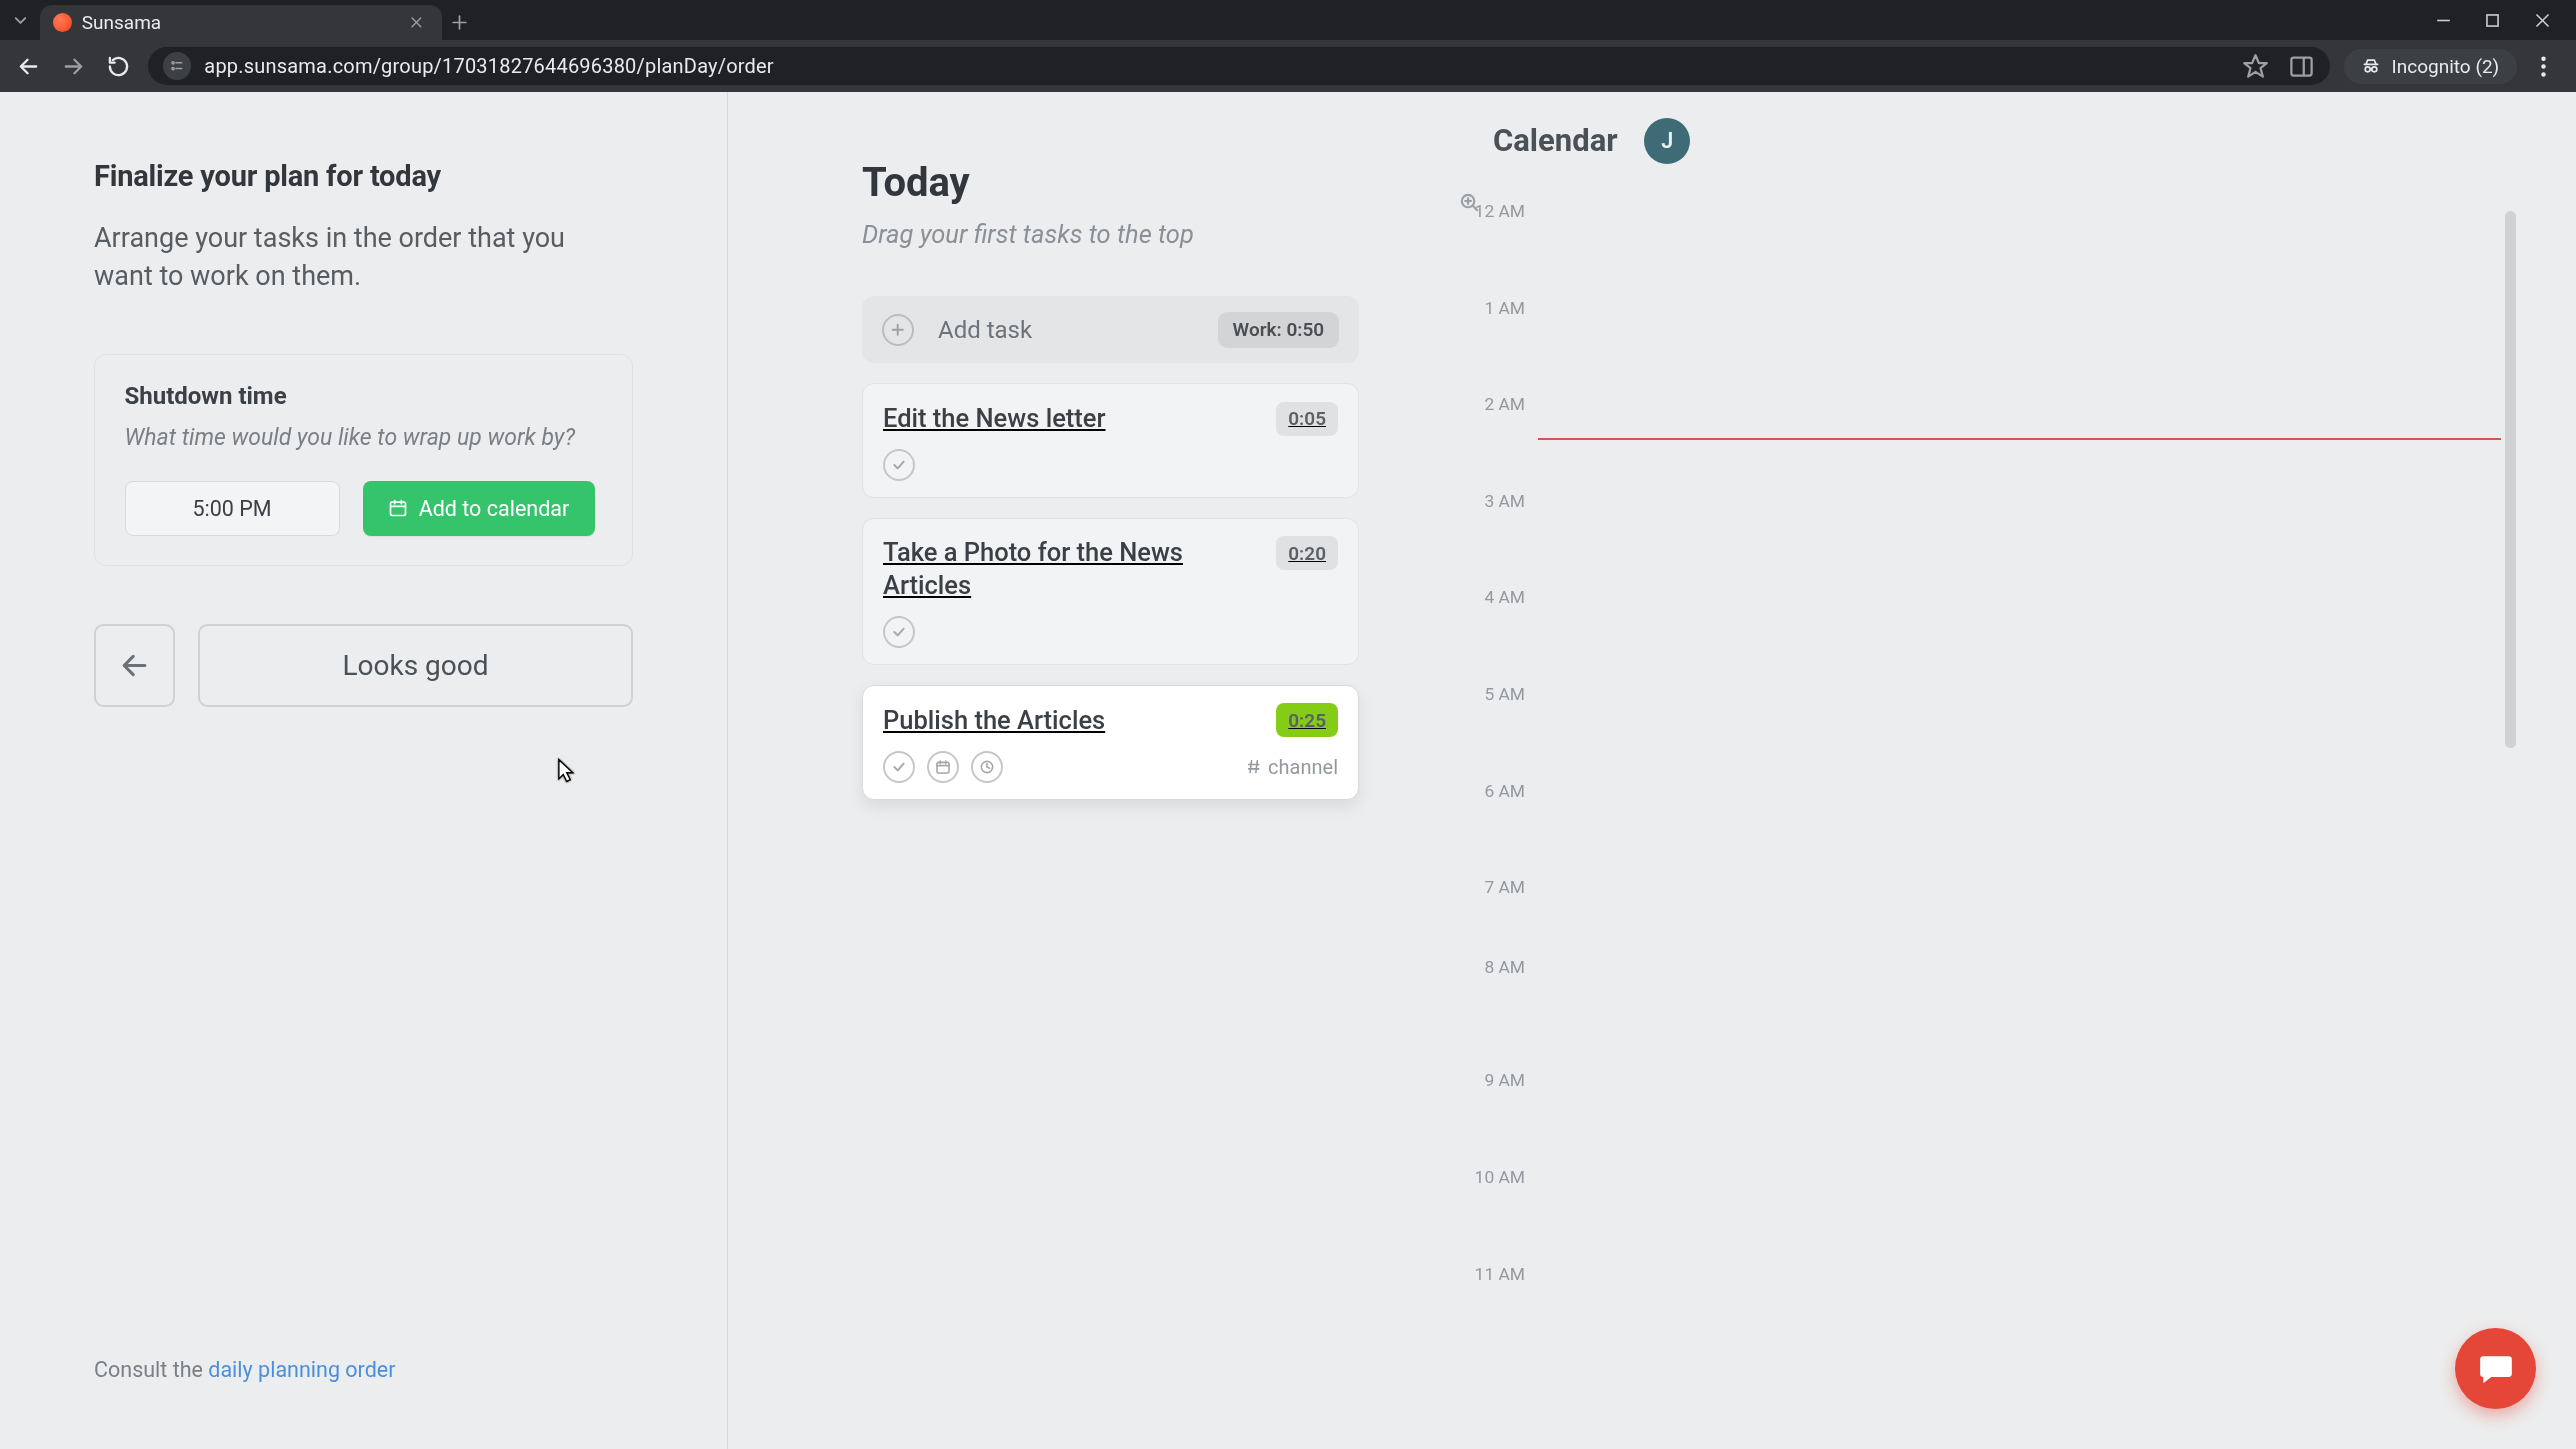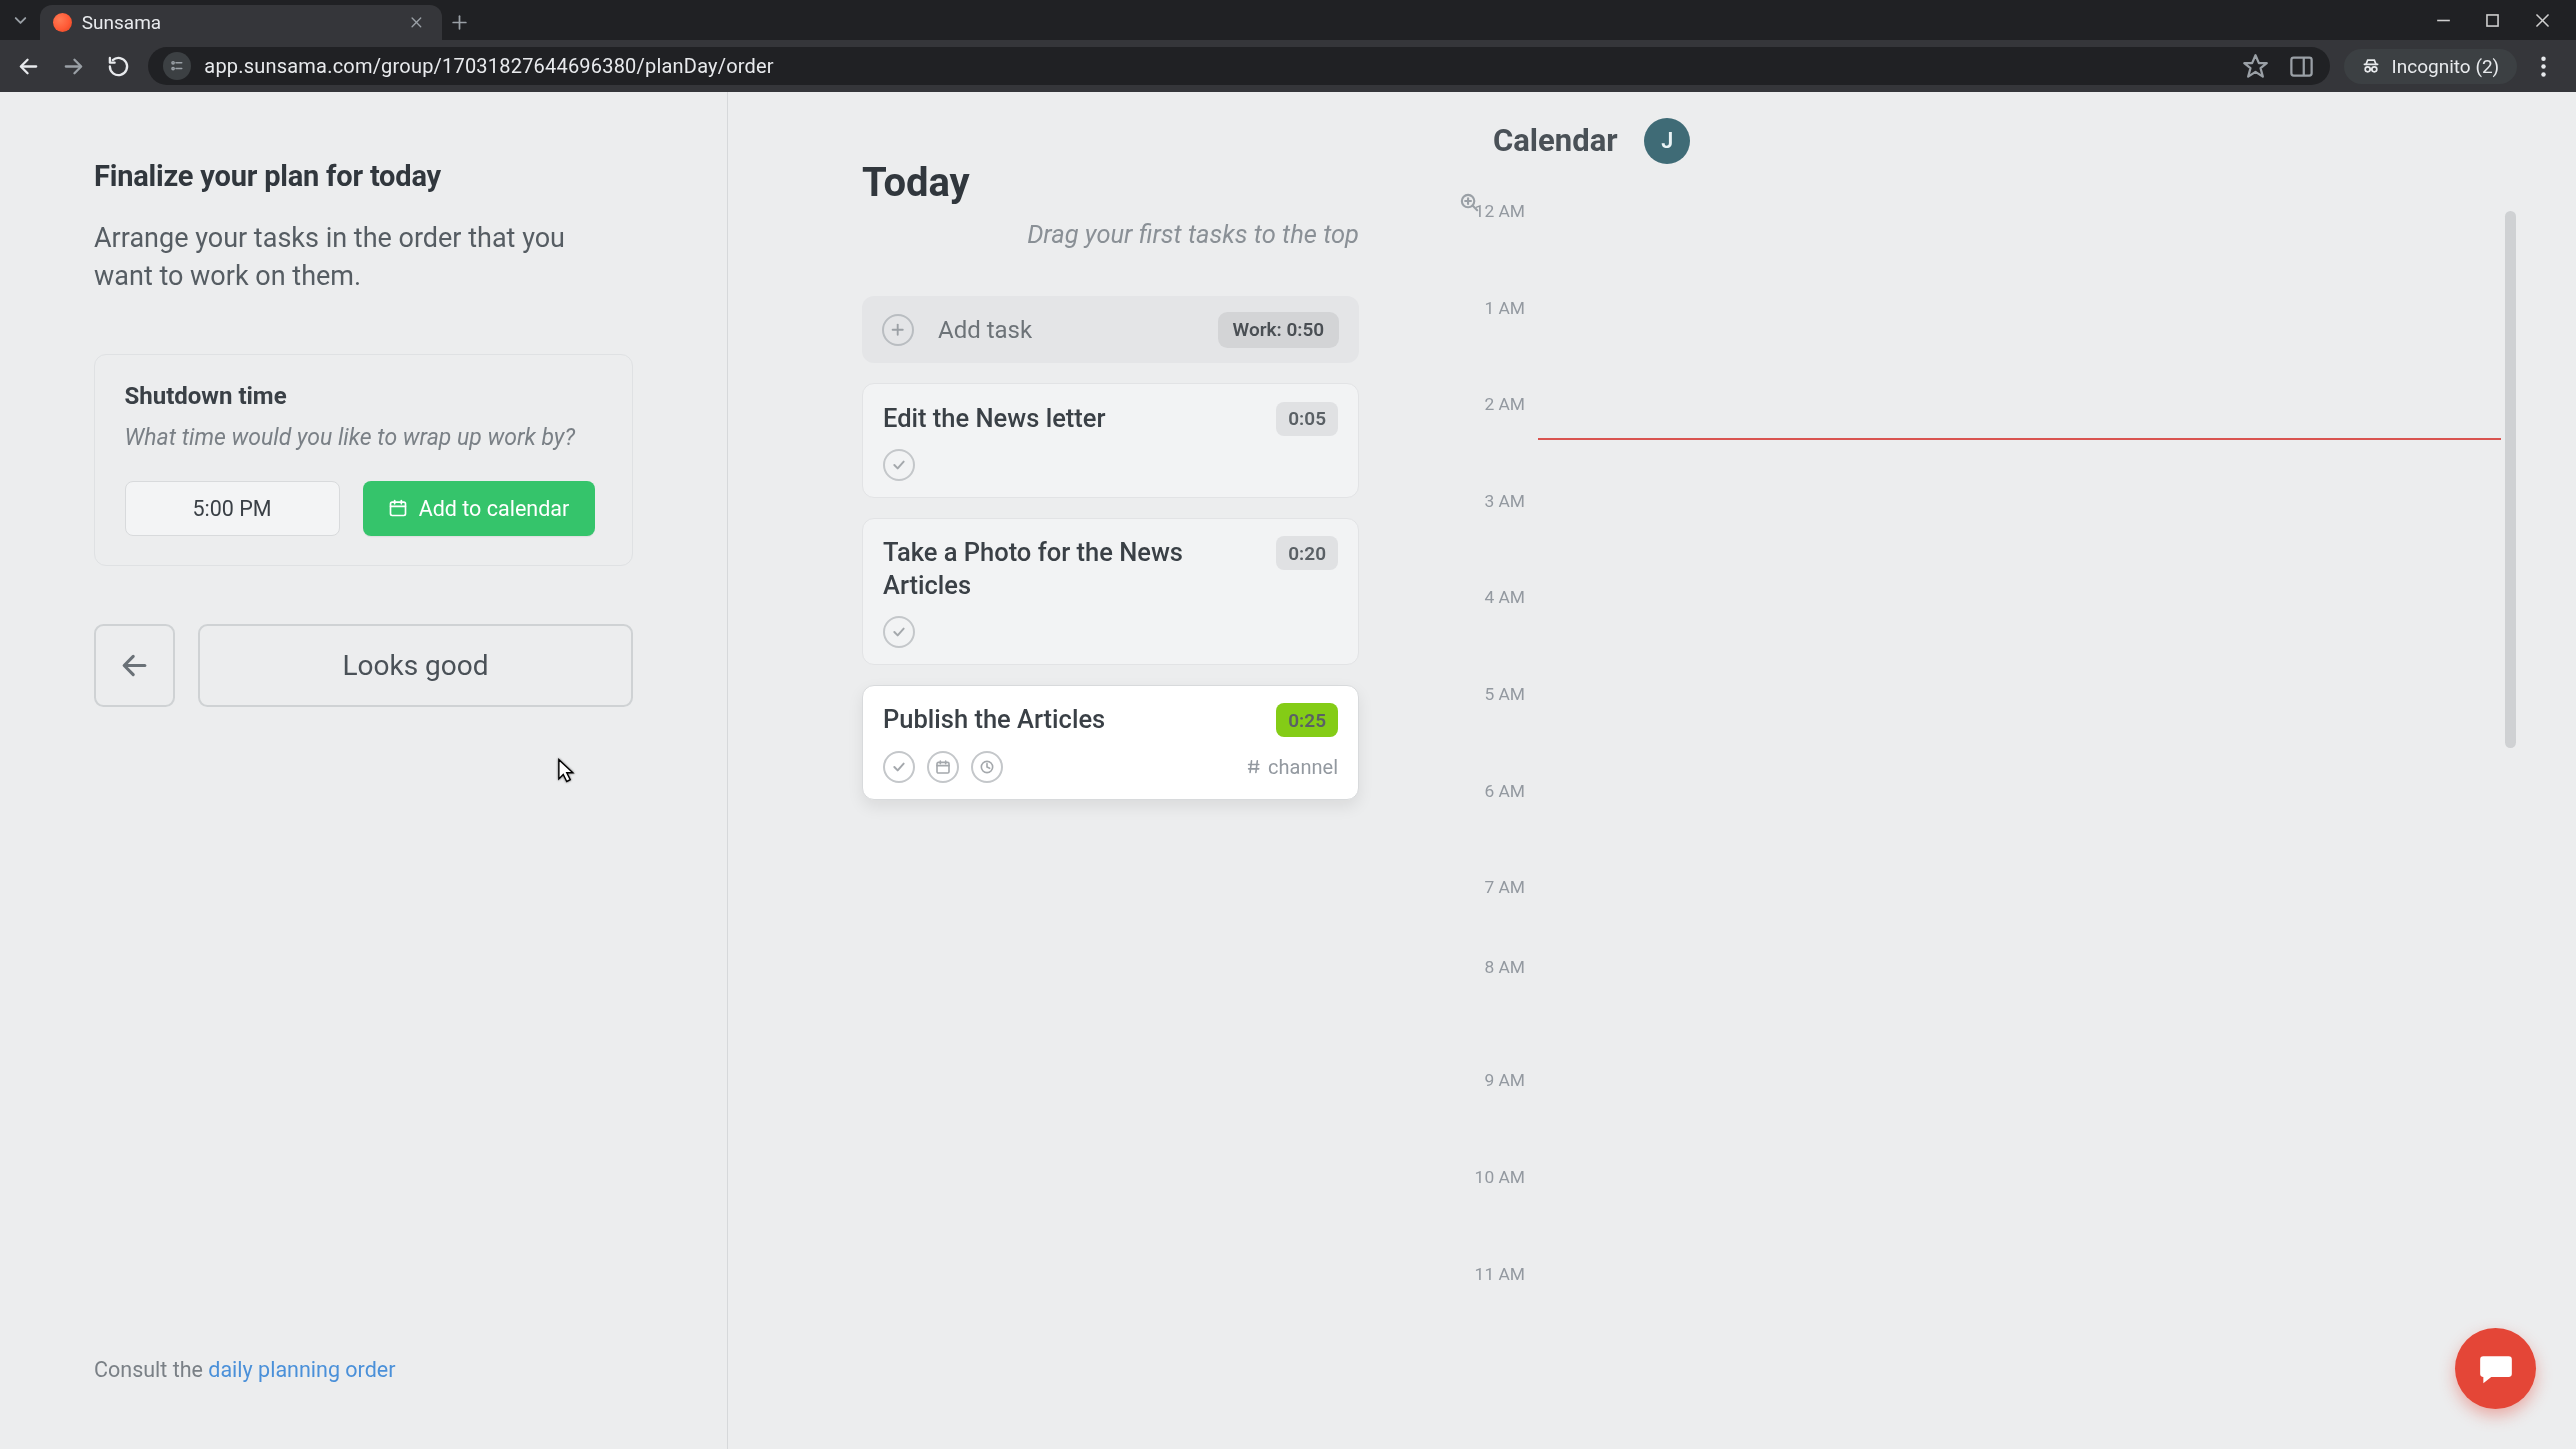--- a/index.html
+++ b/index.html
@@ -54,33 +54,33 @@
   .back-btn { width:81px; height:83px; border:2px solid #cfd2d4; border-radius:9.4px; display:flex; align-items:center; justify-content:center; color:#6a7177; cursor:pointer; background:#ecedee; }
   .back-btn svg { width:31px; height:31px; }
   .looks-good { flex:1; height:83px; border:2px solid #cfd2d4; border-radius:9.4px; display:flex; align-items:center; justify-content:center; font-size:28px; color:#4a5157; cursor:pointer; background:#ecedee; }
 
   .lp-footer { margin-top:auto; font-size:21.5px; color:#7a8086; padding-bottom:27px; }
   .lp-footer a { color:#4a90d9; text-decoration:none; cursor:pointer; }
 
   
   .center-col { width:671px; padding:67px 40px 27px 134px; }
   .cc-title { font-size:40px; font-weight:700; color:#31373d; }
-  .cc-sub { margin-top:13.4px; font-size:25.5px; font-style:italic; color:#8a9096;text-align:right; }
+  .cc-sub { margin-top:13.4px; font-size:25.5px; font-style:italic; color:#8a9096; }
 
   .task-list { margin-top:47px; display:flex; flex-direction:column; gap:20px; }
 
   .add-task { height:67px; background:#e4e5e7; border-radius:12px; display:flex; align-items:center; padding:0 20px; gap:24px; cursor:text; }
   .plus-circ { width:32px; height:32px; border-radius:50%; border:2px solid #b9bdc1; color:#9ba0a5; display:flex; align-items:center; justify-content:center; }
   .plus-circ svg { width:17.4px; height:17.4px; }
   .add-task-label { font-size:24px; color:#6d7378; flex:1; }
   .work-pill { background:#d3d4d6; border-radius:9.4px; padding:6.7px 14.8px; font-size:19px; font-weight:600; color:#4a4f54; }
 
   .task-card { background:#f2f3f4; border:1.3px solid #e2e3e5; border-radius:12px; padding:17.4px 20px 16px 20px; display:flex; flex-direction:column; gap:13.4px; cursor:grab; }
   .task-card.hover { background:#fff; border-color:#d8dadc; box-shadow:0 6.7px 16px rgba(0,0,0,.08); }
-  .tc-row1 { display:flex; align-items:flex-start; gap:13.4px; }
+  .tc-row1 { display:flex; align-items:flex-end; gap:13.4px;text-decoration:underline; }
   .tc-title { font-size:25.5px; color:#3a4046; line-height:1.3; flex:1; font-weight:500; }
   .dur-pill { background:#e0e1e3; border-radius:8px; padding:5.4px 12px; font-size:19px; color:#5a6065; font-weight:600; align-self:flex-start; }
   .task-card.hover .dur-pill { background:#84cc16; }
   .tc-row2 { display:flex; align-items:center; gap:12px; }
   .mini-btn { width:32px; height:32px; border-radius:50%; border:2px solid #c4c7ca; color:#a4a8ac; display:flex; align-items:center; justify-content:center; cursor:pointer; background:transparent; }
   .mini-btn svg { width:16px; height:16px; }
   .channel-tag { margin-left:auto; font-size:20px; color:#9399a0; display:flex; align-items:center; gap:5.4px; }
 
   
   .right-col { flex:1; position:relative; padding-top:6.7px; }

